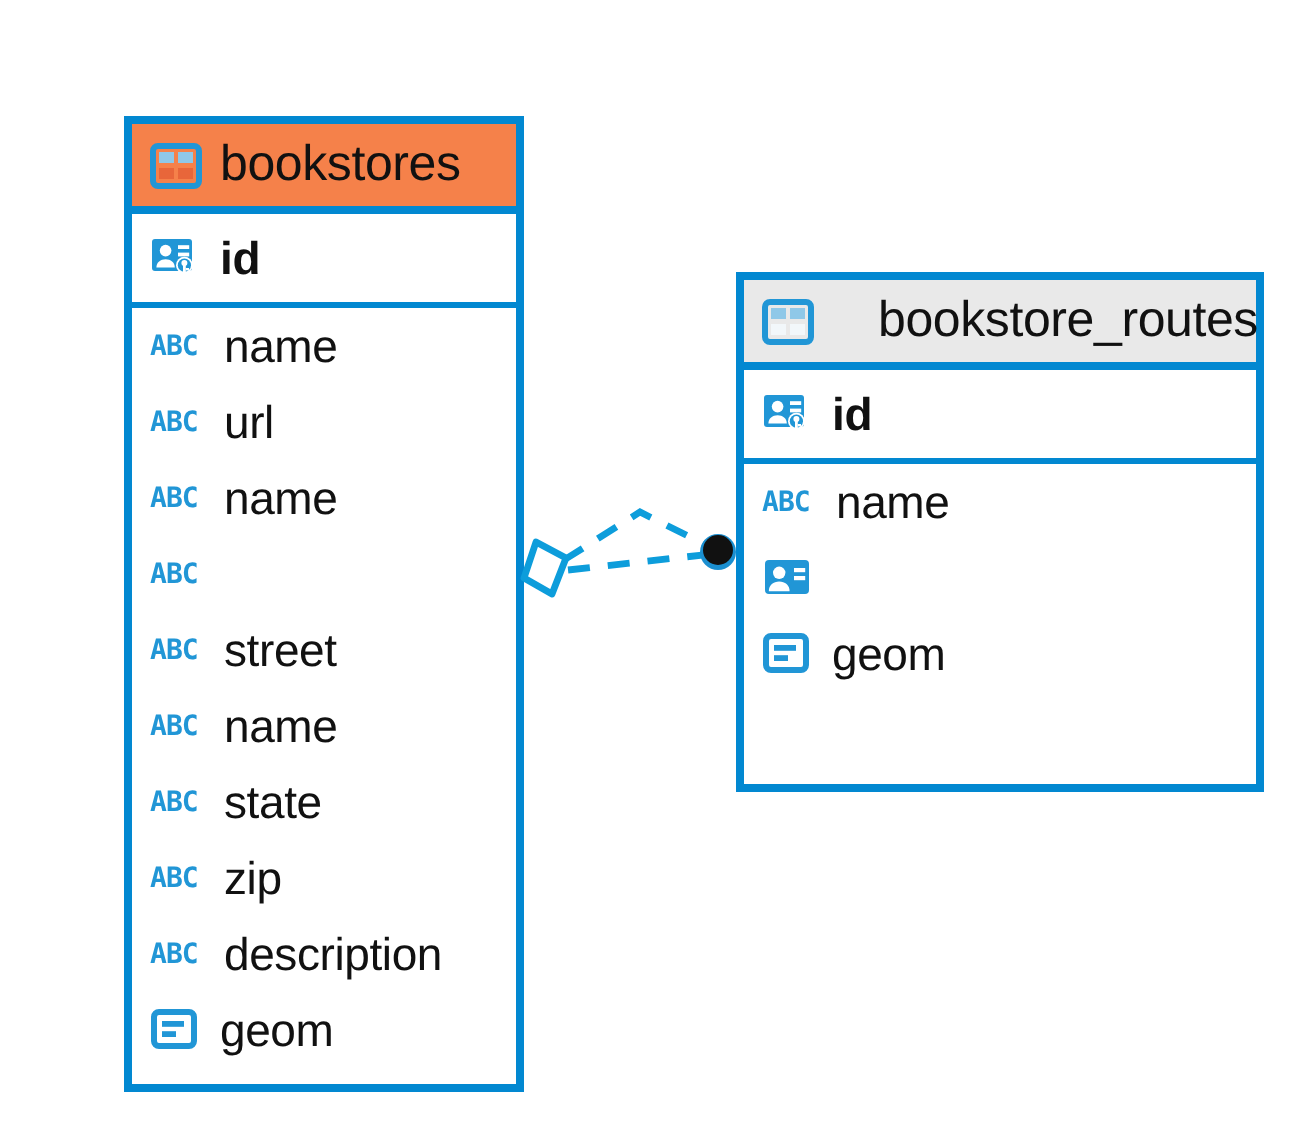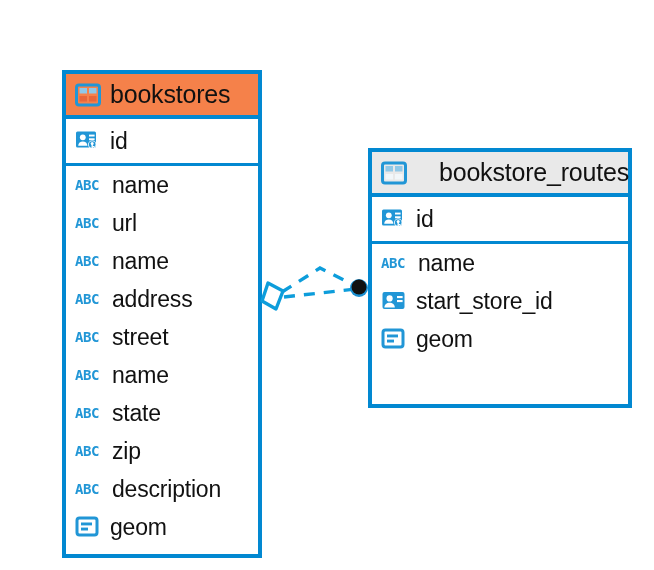--- a/index.html
+++ b/index.html
@@ -10,21 +10,21 @@
     width: 654px;
     height: 570px;
     background: #ffffff;
     font-family: "Liberation Sans", sans-serif;
     position: relative;
     overflow: hidden;
   }
 
   .canvas {
     position: absolute;
-    left: 0; top: 12px;
+    left: 0; top: 0;
     width: 654px;
     height: 400px;
   }
 
   
   .entity {
     position: absolute;
     box-sizing: border-box;
     border: 4px solid #0288d1;
     background: #ffffff;
@@ -65,21 +65,21 @@
   }
   .field.pk { height: 44px; }
 
   .field-name {
     font-size: 23px;
     color: #111111;
     line-height: 1;
     white-space: nowrap;
     letter-spacing: -0.2px;
   }
-  .field.pk .field-name { font-weight: normal; }
+  .field.pk .field-name { font-weight: bold; }
 
   .icon {
     flex: 0 0 auto;
     width: 26px;
     height: 26px;
     display: block;
   }
   .icon.abc {
     width: 28px;
     height: 18px;
@@ -156,21 +156,20 @@
         <div class="field">
           <svg class="icon abc" viewBox="0 0 30 18">
             <text x="0" y="14" class="abc-text">ABC</text>
           </svg>
           <span class="field-name">name</span>
         </div>
         <div class="field">
           <svg class="icon abc" viewBox="0 0 30 18">
             <text x="0" y="14" class="abc-text">ABC</text>
           </svg>
-          <span class="field-name">address</span>
         </div>
         <div class="field">
           <svg class="icon abc" viewBox="0 0 30 18">
             <text x="0" y="14" class="abc-text">ABC</text>
           </svg>
           <span class="field-name">street</span>
         </div>
         <div class="field">
           <svg class="icon abc" viewBox="0 0 30 18">
             <text x="0" y="14" class="abc-text">ABC</text>
@@ -247,21 +246,20 @@
           <span class="field-name">name</span>
         </div>
         <div class="field">
           <svg class="icon" viewBox="0 0 26 26">
             <rect x="1.5" y="4" width="22" height="17" rx="2" fill="#2196d6"></rect>
             <circle cx="8.6" cy="10.4" r="3.1" fill="#ffffff"></circle>
             <path d="M3.4 19.6c0-3 2.3-4.8 5.2-4.8s5.2 1.8 5.2 4.8z" fill="#ffffff"></path>
             <rect x="16" y="8.0" width="5.6" height="2.1" fill="#ffffff"></rect>
             <rect x="16" y="12.0" width="5.6" height="2.1" fill="#ffffff"></rect>
           </svg>
-          <span class="field-name">start_store_id</span>
         </div>
         <div class="field">
           <svg class="icon" viewBox="0 0 26 26">
             <rect x="2" y="4" width="20" height="17" rx="2.5" fill="none" stroke="#2196d6" stroke-width="3"></rect>
             <rect x="6" y="8.5" width="11" height="2.9" fill="#2196d6"></rect>
             <rect x="6" y="13.6" width="7" height="2.9" fill="#2196d6"></rect>
           </svg>
           <span class="field-name">geom</span>
         </div>
       </div>

